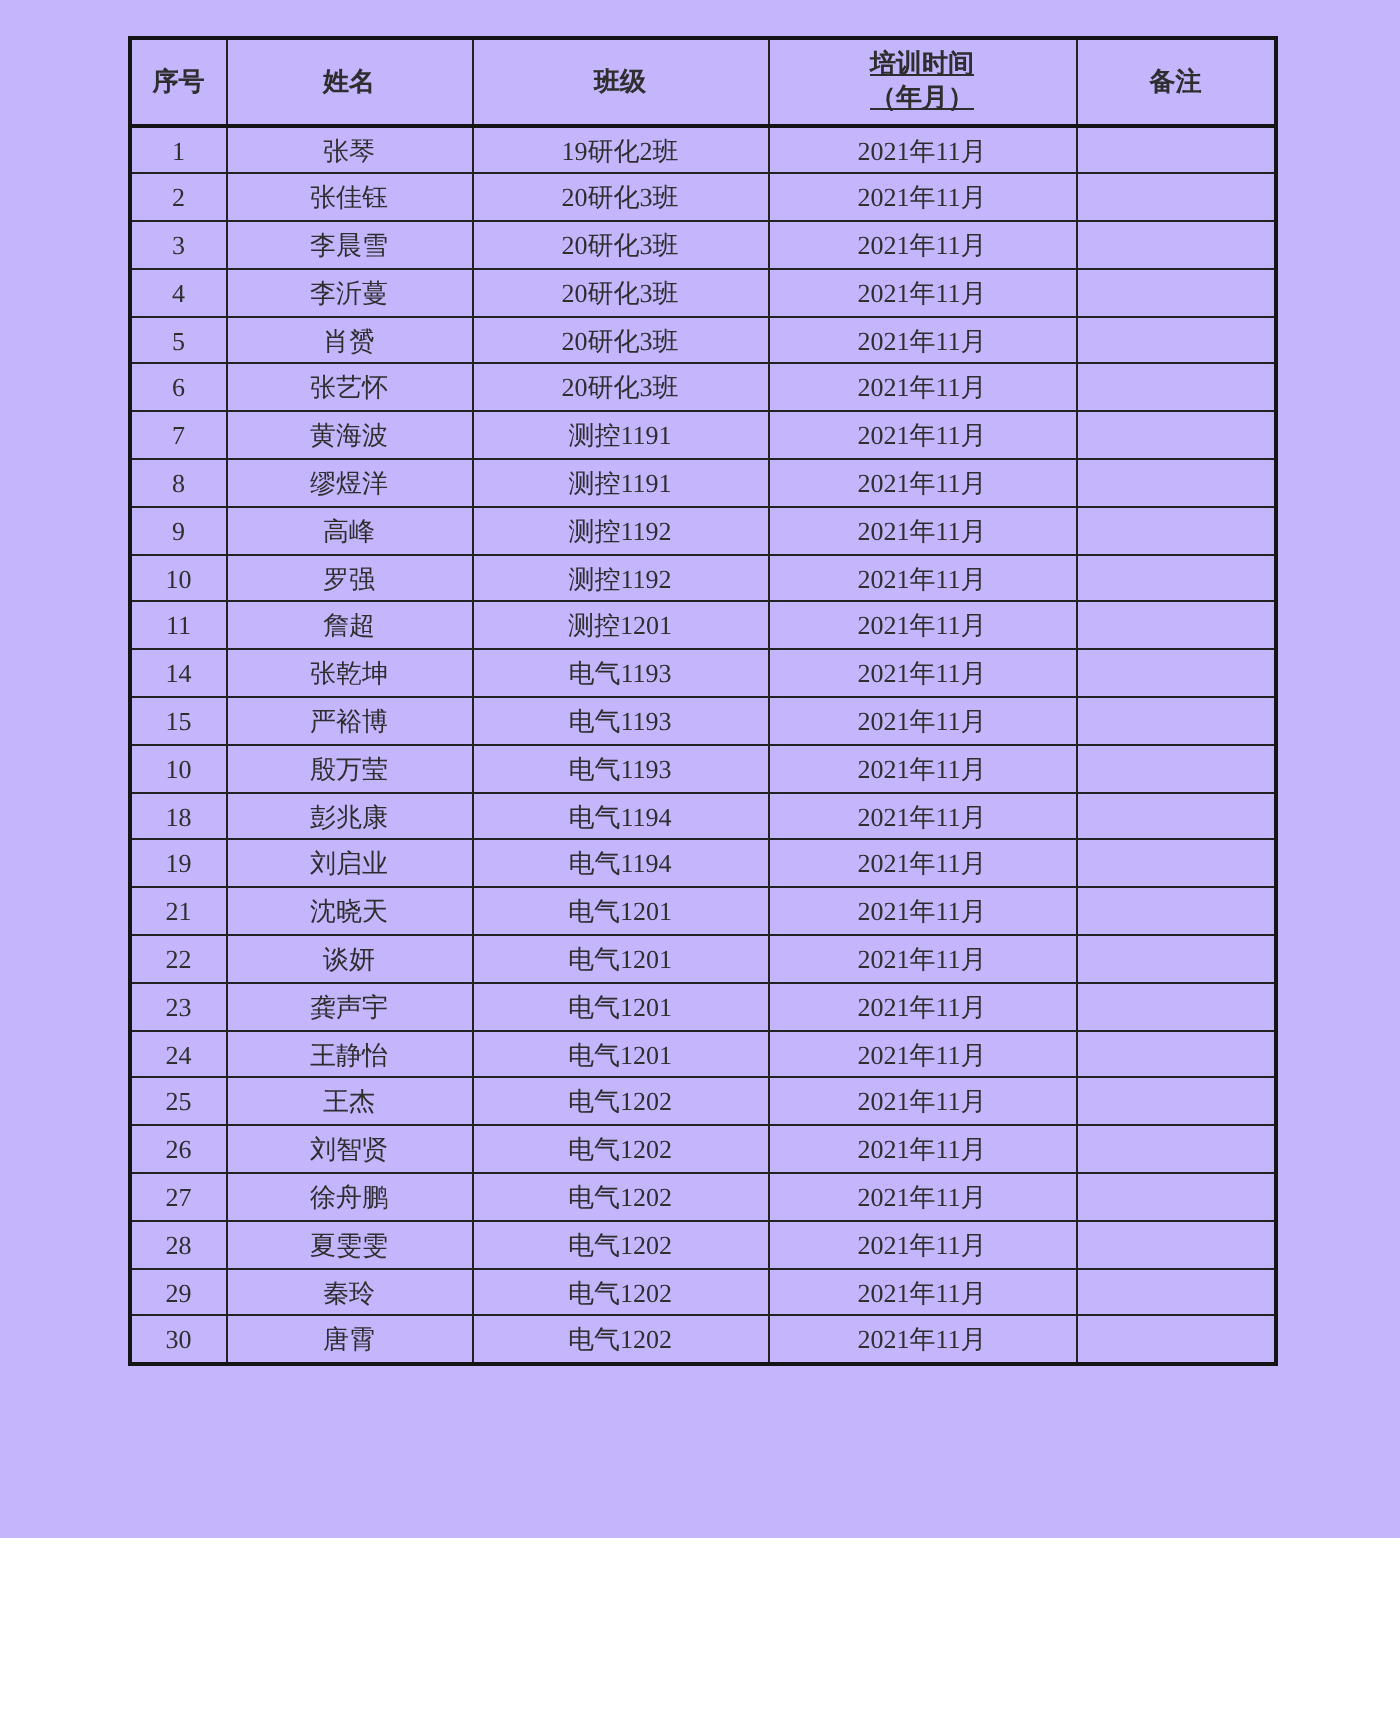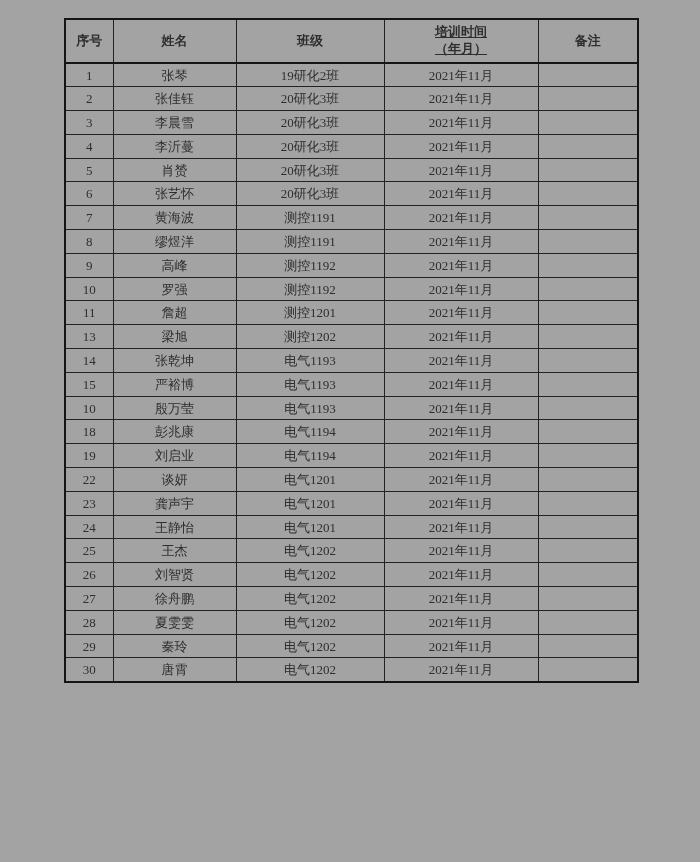--- a/index.html
+++ b/index.html
@@ -10,22 +10,22 @@
   body {
     width: 700px;
     height: 862px;
     font-family: "Liberation Serif", "DejaVu Serif", serif;
     color: #2e2e2e;
     overflow: hidden;
   }
   .page {
     position: relative;
     width: 700px;
-    height: 862px;
-    background: #a3a3a3;
+    height: 769px;
+    background: #c4b5fd;
   }
   table.roster {
     position: absolute;
     left: 64px;
     top: 18px;
     width: 573px;
     border-collapse: collapse;
     table-layout: fixed;
     border: 2px solid #151515;
   }
@@ -155,27 +155,20 @@
           <td></td>
         </tr>
         <tr>
           <td>11</td>
           <td>詹超</td>
           <td>测控1201</td>
           <td>2021年11月</td>
           <td></td>
         </tr>
         <tr>
-          <td>13</td>
-          <td>梁旭</td>
-          <td>测控1202</td>
-          <td>2021年11月</td>
-          <td></td>
-        </tr>
-        <tr>
           <td>14</td>
           <td>张乾坤</td>
           <td>电气1193</td>
           <td>2021年11月</td>
           <td></td>
         </tr>
         <tr>
           <td>15</td>
           <td>严裕博</td>
           <td>电气1193</td>
@@ -193,20 +186,27 @@
           <td>18</td>
           <td>彭兆康</td>
           <td>电气1194</td>
           <td>2021年11月</td>
           <td></td>
         </tr>
         <tr>
           <td>19</td>
           <td>刘启业</td>
           <td>电气1194</td>
+          <td>2021年11月</td>
+          <td></td>
+        </tr>
+        <tr>
+          <td>21</td>
+          <td>沈晓天</td>
+          <td>电气1201</td>
           <td>2021年11月</td>
           <td></td>
         </tr>
         <tr>
           <td>22</td>
           <td>谈妍</td>
           <td>电气1201</td>
           <td>2021年11月</td>
           <td></td>
         </tr>

